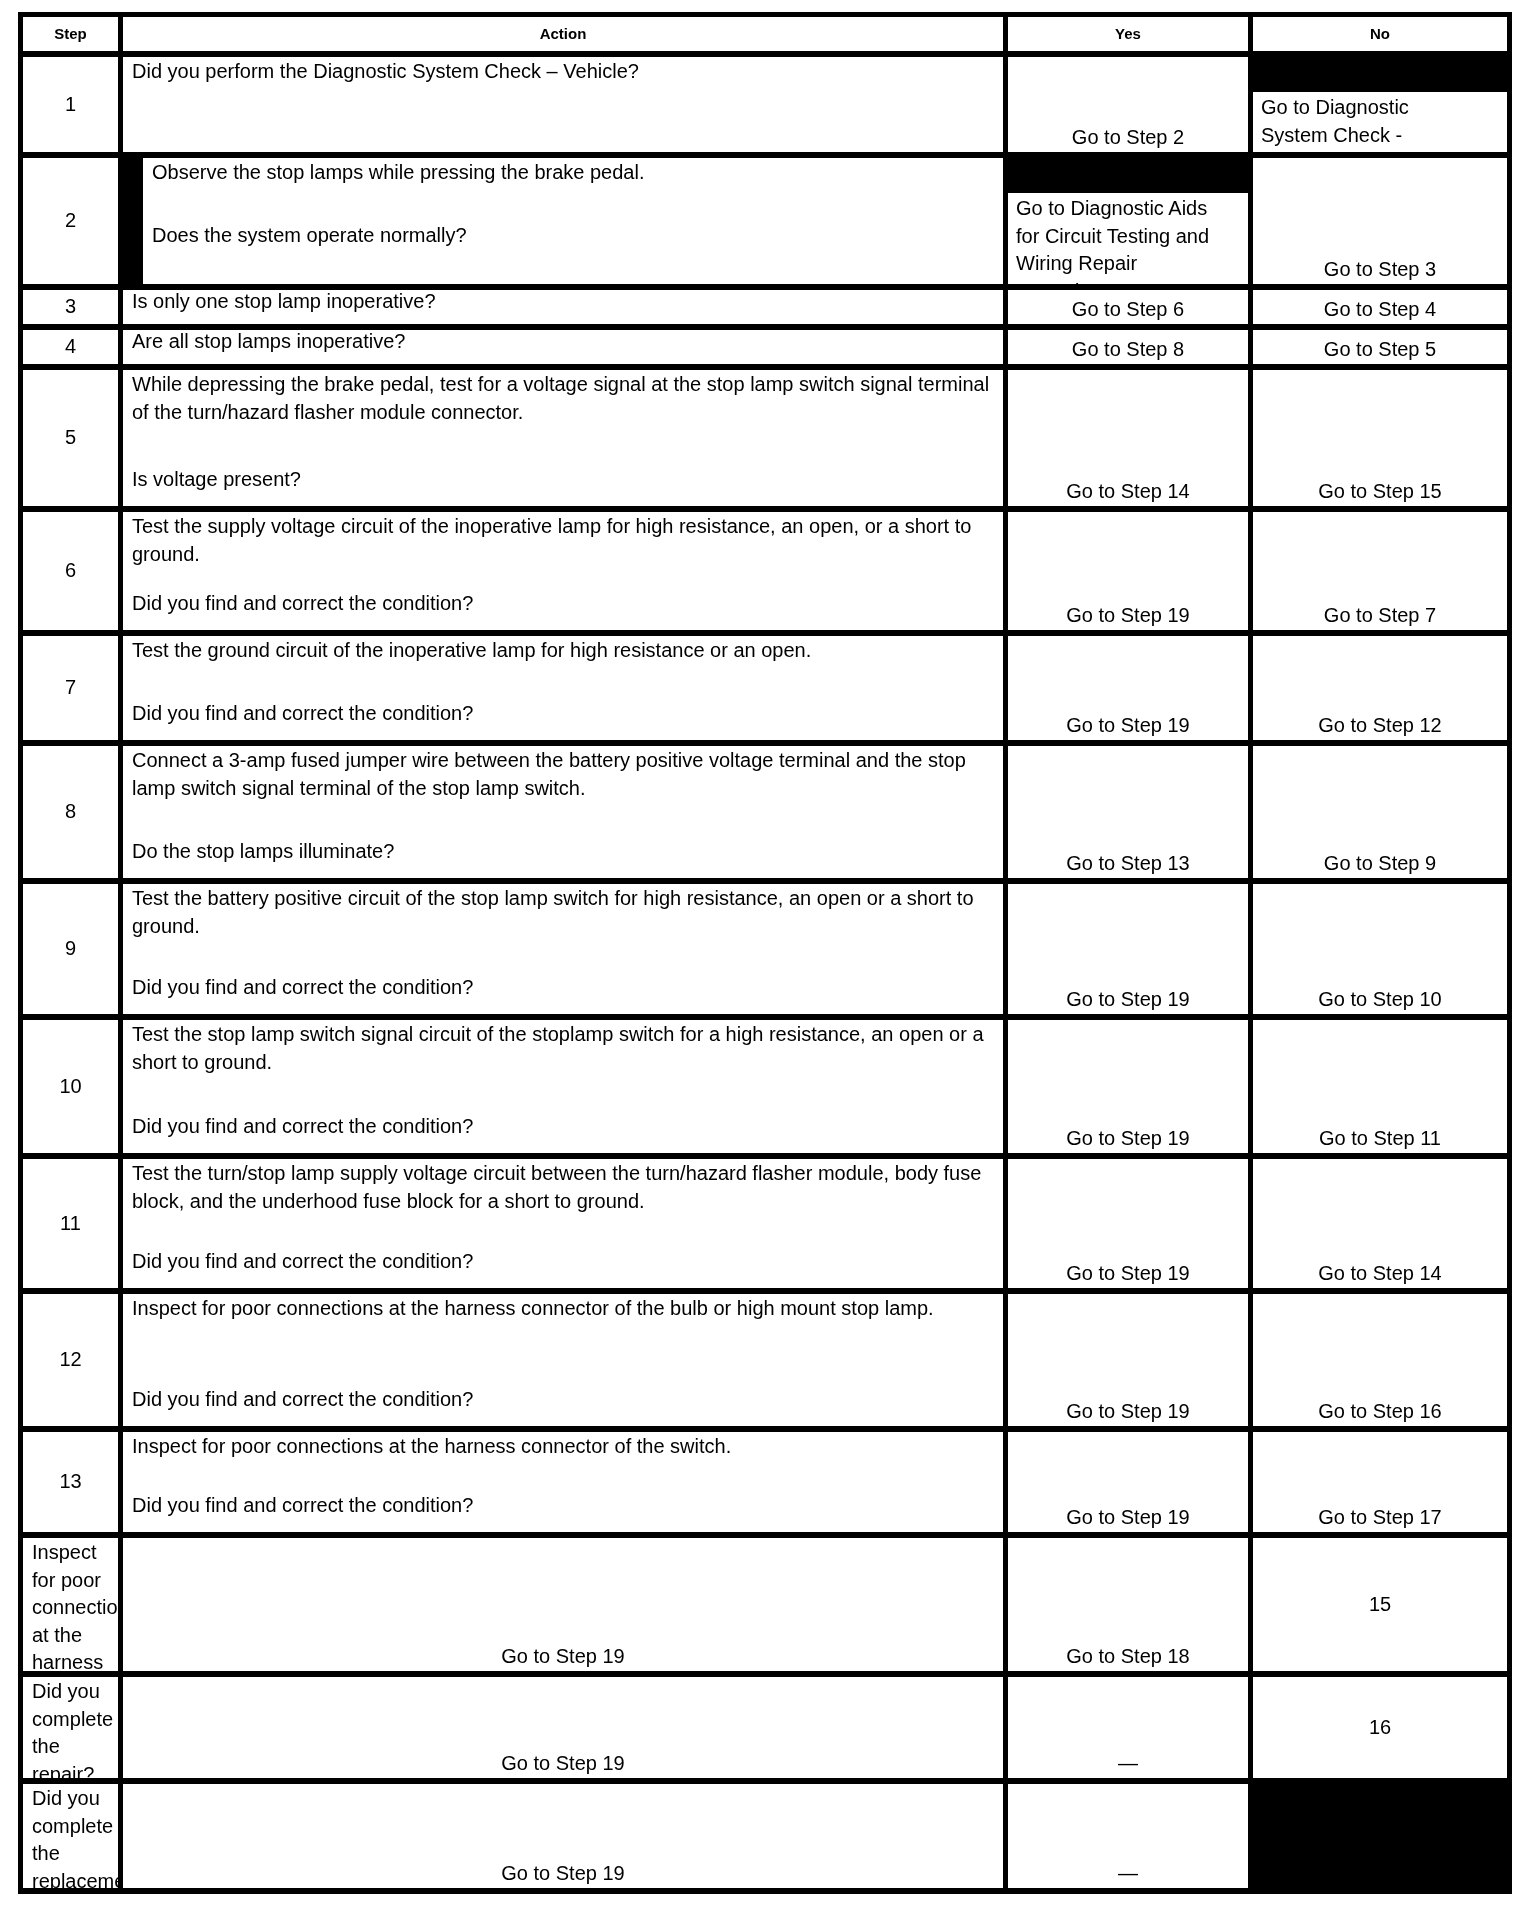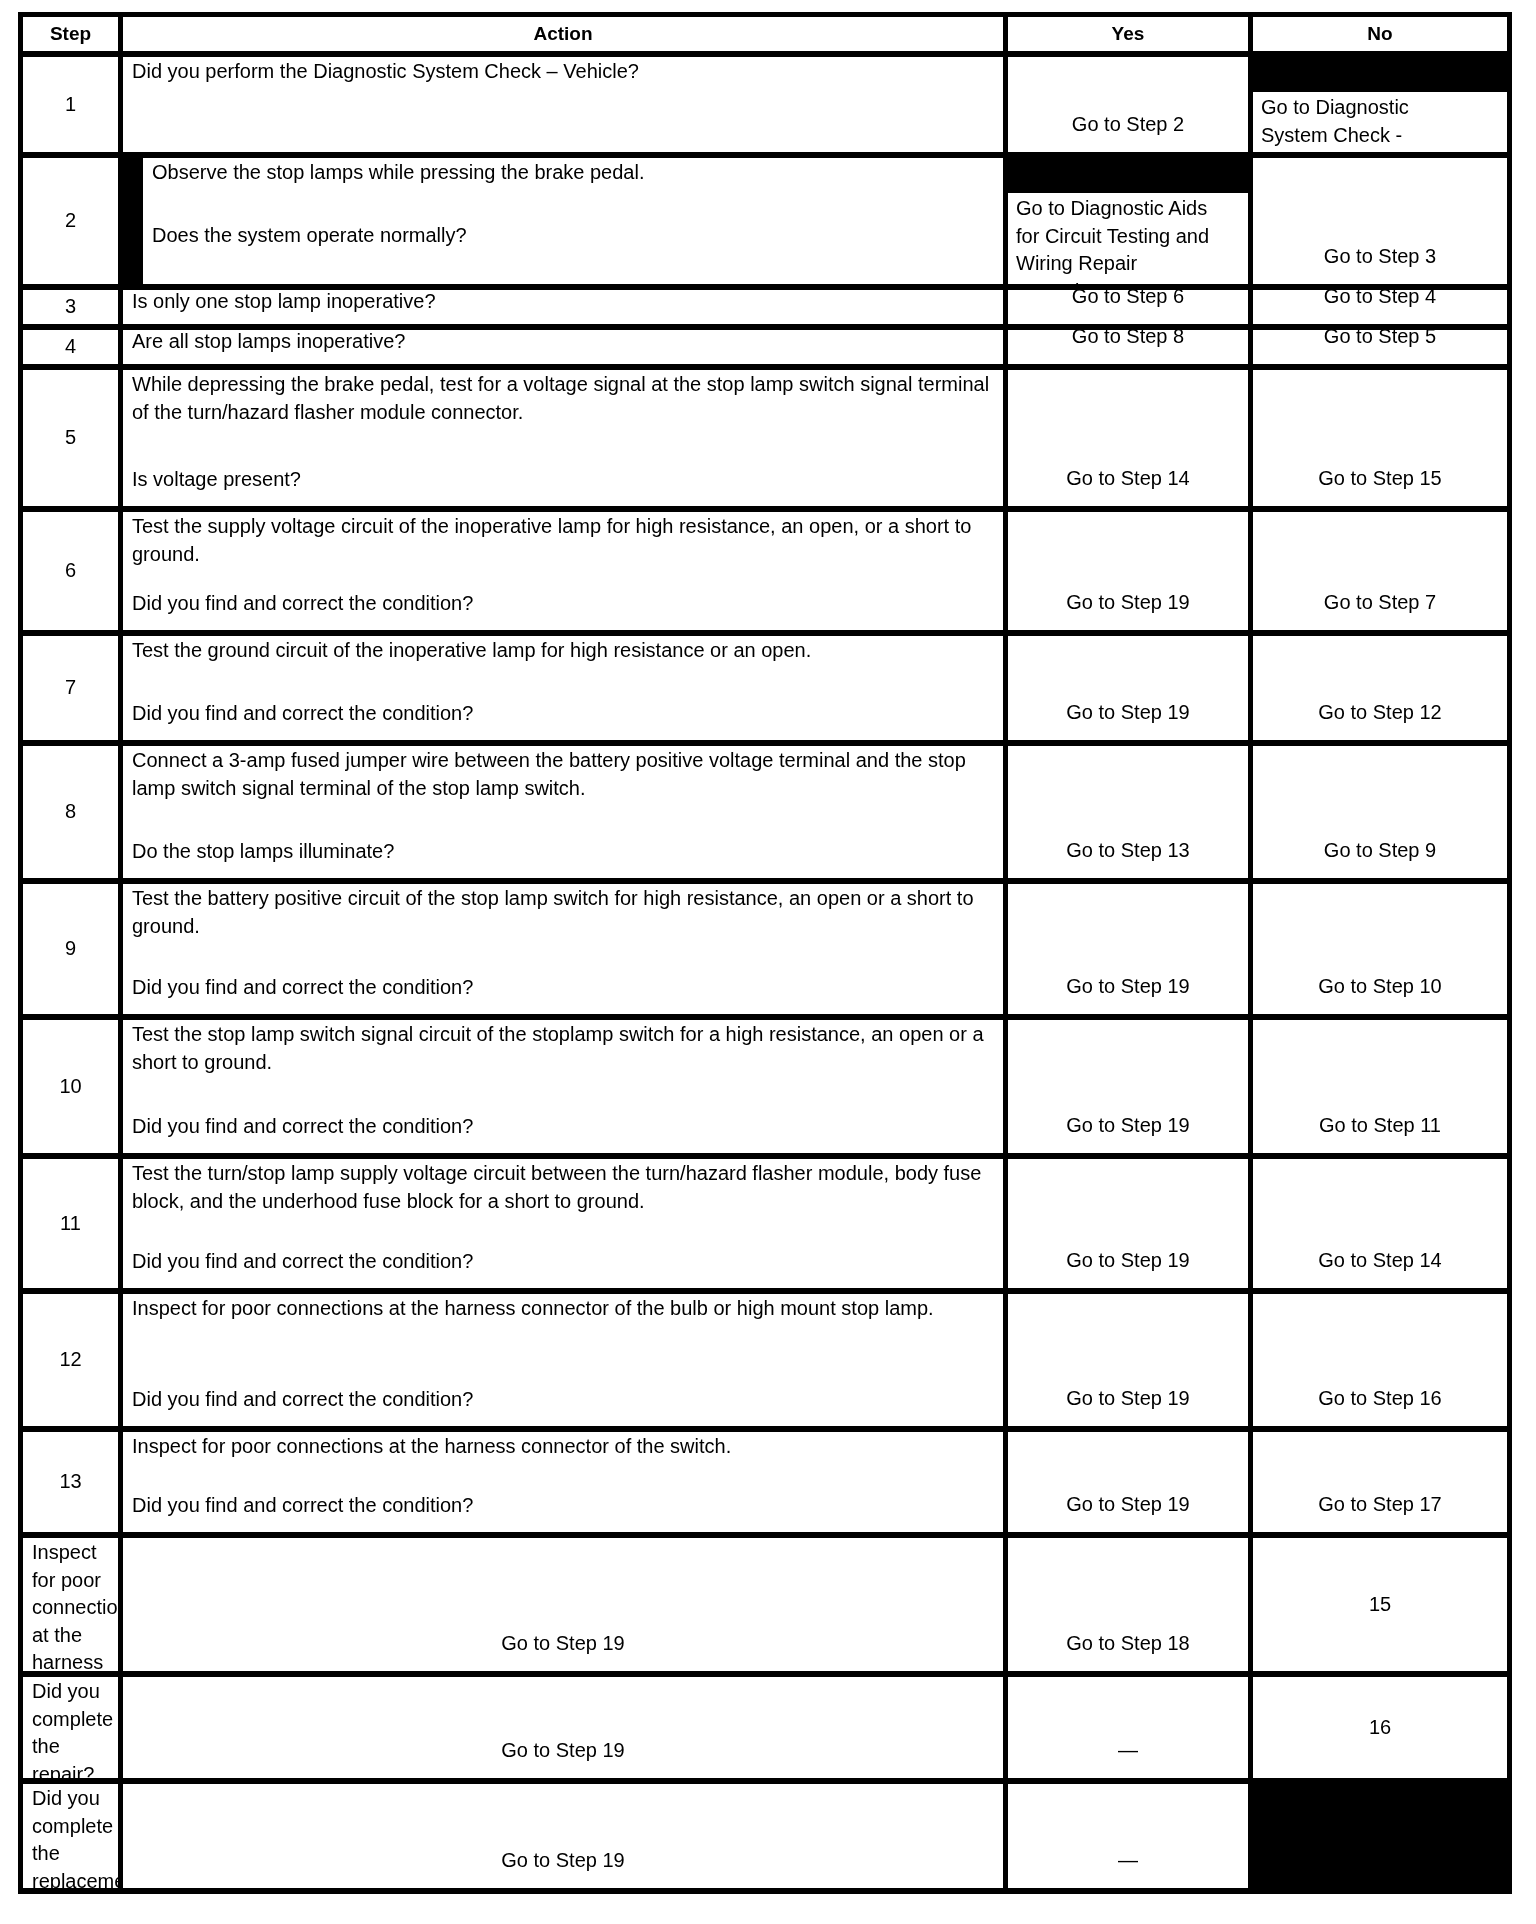--- a/index.html
+++ b/index.html
@@ -18,32 +18,32 @@
     background: #000;
     border: 5px solid #000;
     border-bottom-width: 6px;
     width: 1484px;
     font-size: 20px;
     line-height: 1.38;
   }
   .cell { background: #fff; overflow: hidden; }
   .hdr {
     display: flex; align-items: center; justify-content: center;
-    font-weight: bold; font-size: 19px;
+    font-weight: bold; font-size: 15px;
   }
   .c-step { display: flex; align-items: center; justify-content: center; }
   .c-action {
     display: flex; flex-direction: column; justify-content: space-between;
     padding: 1px 8px 12px 9px;
   }
   .c-action.single { justify-content: center; }
   .c-goto {
     display: flex; flex-direction: column; justify-content: flex-end;
     align-items: center; text-align: center;
-    padding-bottom: 13px;
+    padding-bottom: 0;
   }
   .c-goto.long {
     justify-content: flex-start; align-items: flex-start; text-align: left;
     padding: 2px 2px 0 8px;
     white-space: pre-line;
     margin-top: 35px;
   }
   
   .grid > .cell:nth-child(10) { padding-bottom: 34px; margin-left: 20px; }
 </style>

